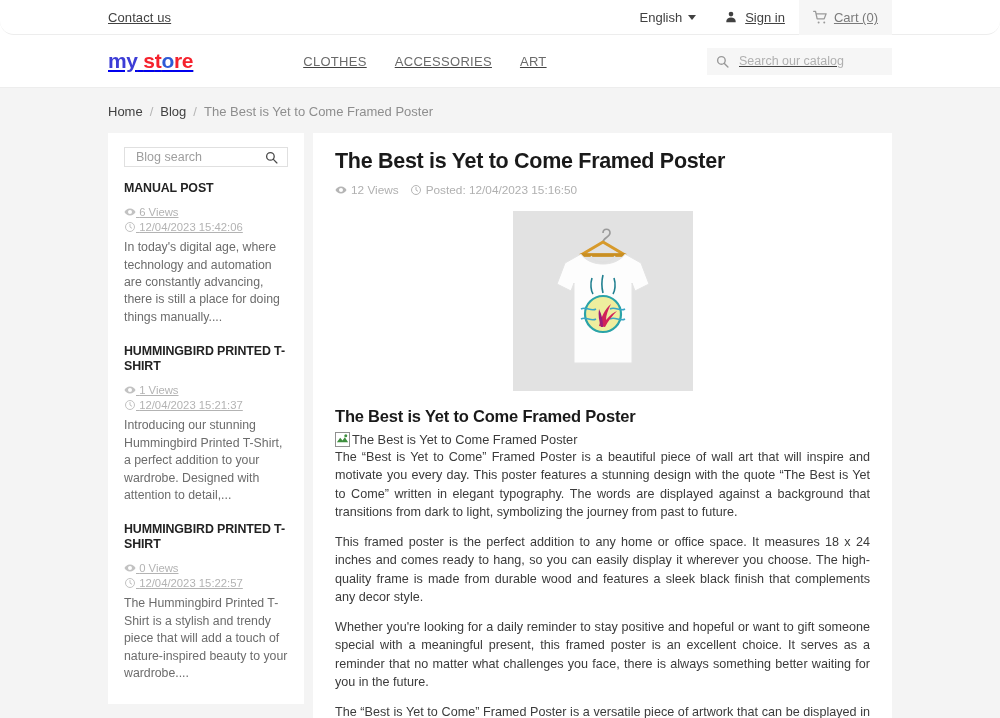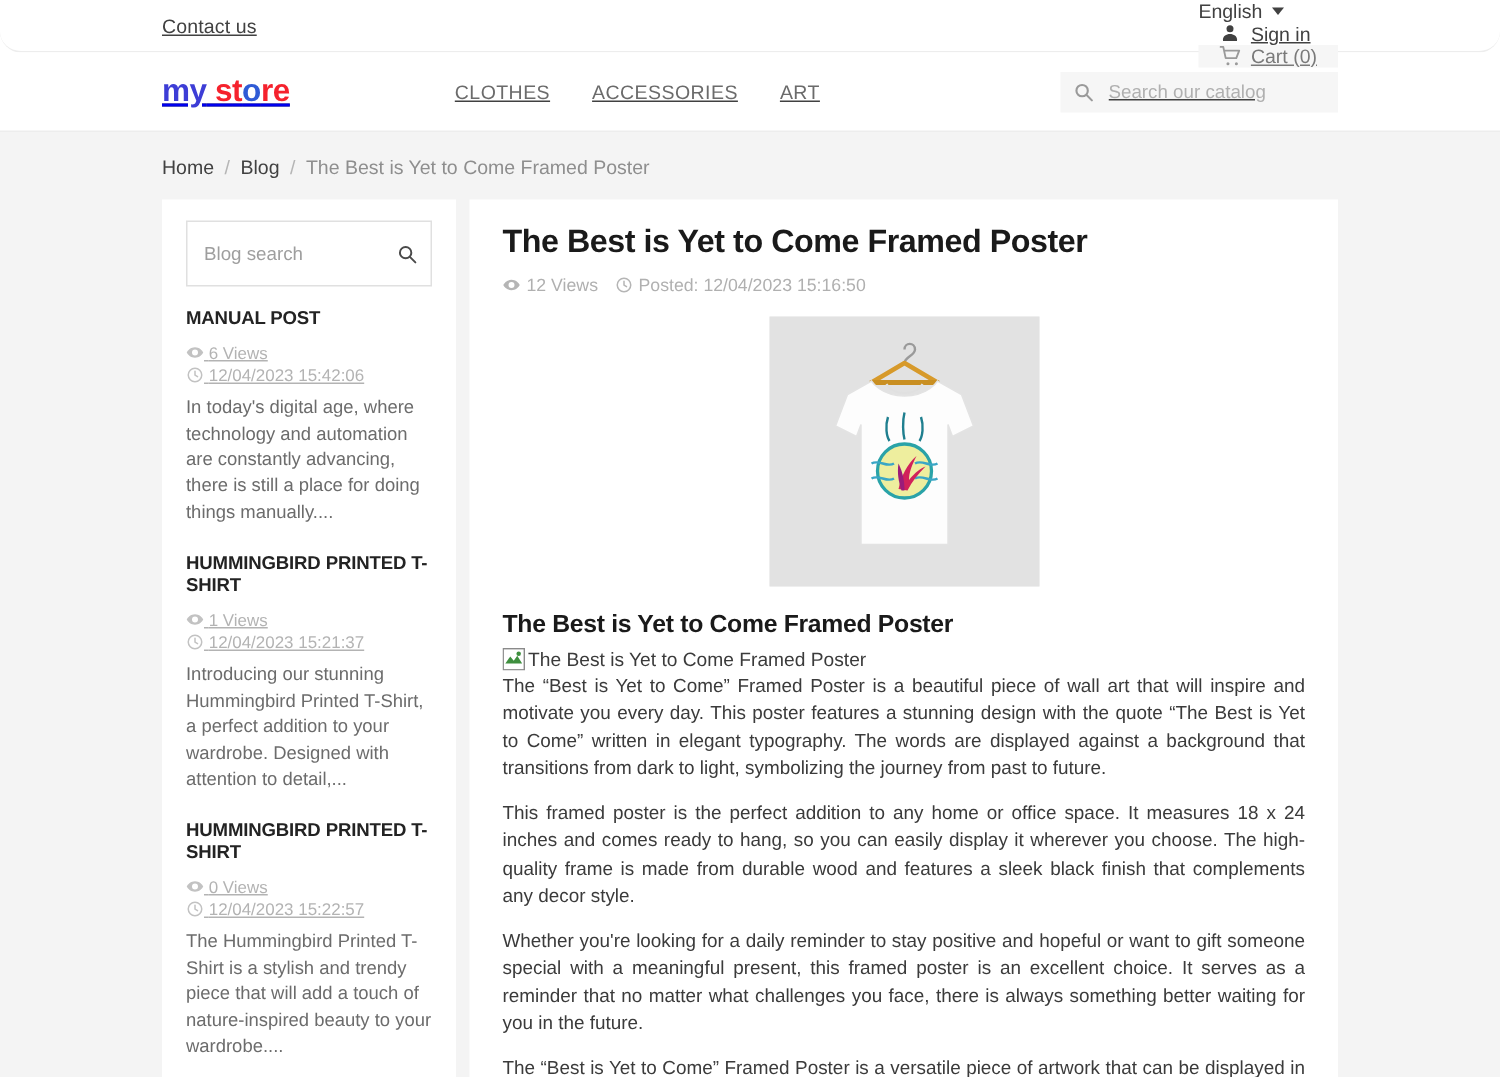--- a/index.html
+++ b/index.html
@@ -26,21 +26,20 @@
   .contact-us {
     font-size: 13px;
     color: #414141;
     letter-spacing: 0.1px;
   }
   .topbar-right {
     margin-left: auto;
     display: flex;
     align-items: stretch;
     height: 35px;
-    flex-direction: column;
   }
   .lang-selector {
     display: flex;
     align-items: center;
     font-size: 13px;
     color: #414141;
     padding: 0 14px 0 0;
     gap: 4px;
   }
   .caret-down {
@@ -143,21 +142,21 @@
   .layout { display: flex; gap: 9px; align-items: flex-start; }
 
   
   .sidebar {
     width: 196px;
     background: #ffffff;
     padding: 14px 16px 22px 16px;
     flex: 0 0 196px;
   }
   .blog-search {
-    height: 44px;
+    height: 20px;
     border: 1px solid #e0e0e0;
     display: flex;
     align-items: center;
     padding: 0 9px;
     margin-bottom: 14px;
   }
   .blog-search input {
     border: 0; outline: none; background: transparent;
     font-size: 12.5px; color: #8c8c8c; width: 100%;
     font-family: "Liberation Sans", sans-serif;

